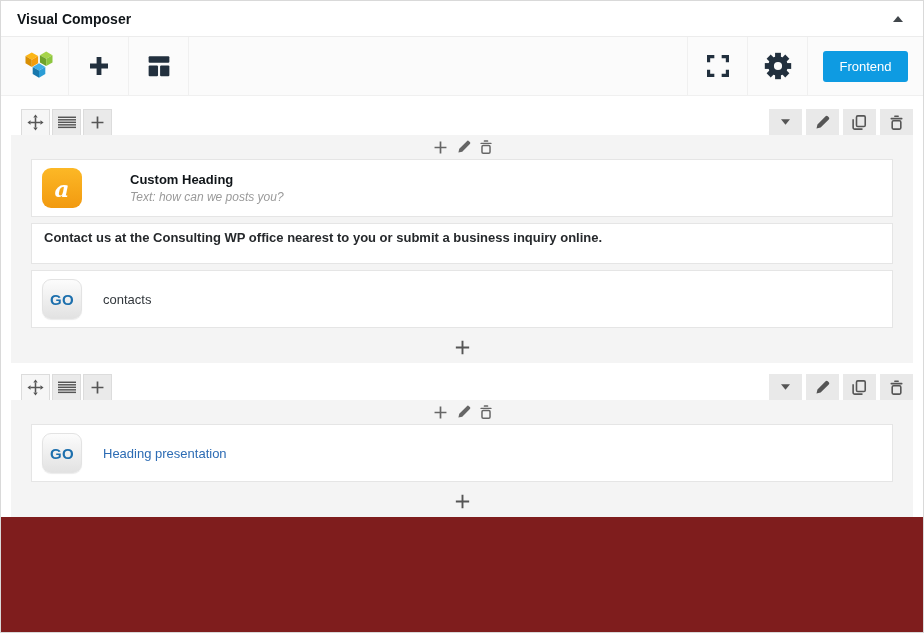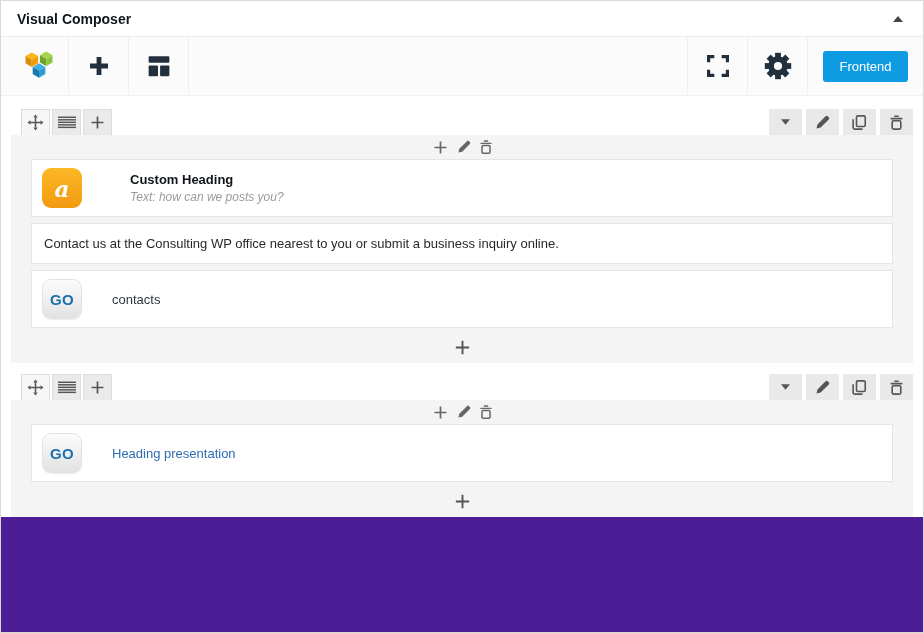--- a/index.html
+++ b/index.html
@@ -1,20 +1,20 @@
 <!DOCTYPE html>
 <html><head>
 <meta charset="utf-8">
 <style>
   * { box-sizing: border-box; }
   html,body { margin:0; padding:0; background:#fff; }
   body { font-family:"Liberation Sans", sans-serif; }
 
   .vc-box{
-    width:924px; height:633px; background:#4c1d95;
+    width:924px; height:633px; background:#7f1d1d;
     border:1px solid #d9d9d9; overflow:hidden;
   }
 
   
   .titlebar{
     height:36px; display:flex; align-items:center; justify-content:space-between;
     padding:0 12px 0 16px; border-bottom:1px solid #ececec; background:#fff;
   }
   .titlebar .title{ font-size:14px; font-weight:bold; color:#101519; }
   .collapse-btn{ background:none; border:none; width:26px; height:26px;
@@ -61,24 +61,24 @@
 
   .row-body{ background:#f4f4f4; padding-bottom:2px; }
   .col-controls{ height:24px; display:flex; align-items:center; justify-content:center; gap:8px; }
   .col-btn{ background:none; border:none; padding:0; color:#666;
     display:flex; align-items:center; justify-content:center; cursor:pointer; }
 
   .card{
     background:#fff; border:1px solid #e5e5e5; margin:0 20px 6px; cursor:pointer;
   }
   .card.el{ display:flex; align-items:center; padding:8px 10px; min-height:57px; }
-  .card.textblock{ min-height:41px; display:flex; align-items:center; padding:6px 12px;
-    font-size:13px; color:#26292c; }
+  .card.textblock{ min-height:41px; display:flex; padding:6px 12px;
+    font-size:13px; color:#26292c;font-weight:bold; }
   .el-icon{ margin-right:14px; flex:0 0 auto; }
-  .el-icon.gap-lg{ margin-right:30px; }
+  .el-icon.gap-lg{ margin-right:21px; }
   .el-texts{ display:flex; flex-direction:column; justify-content:center;margin-left:34px; }
   .el-title{ font-size:13px; font-weight:bold; color:#101519; }
   .el-title.plain{ font-weight:normal; color:#32373c; }
   .el-title.link{ font-weight:normal; color:#2d6cb4; }
   .el-sub{ font-size:12px; font-style:italic; color:#9a9a9a; margin-top:3px; }
 
   .a-icon{
     width:40px; height:40px; border-radius:9px;
     background:linear-gradient(180deg,#fcb826,#f29a10);
     display:flex; align-items:center; justify-content:center;

